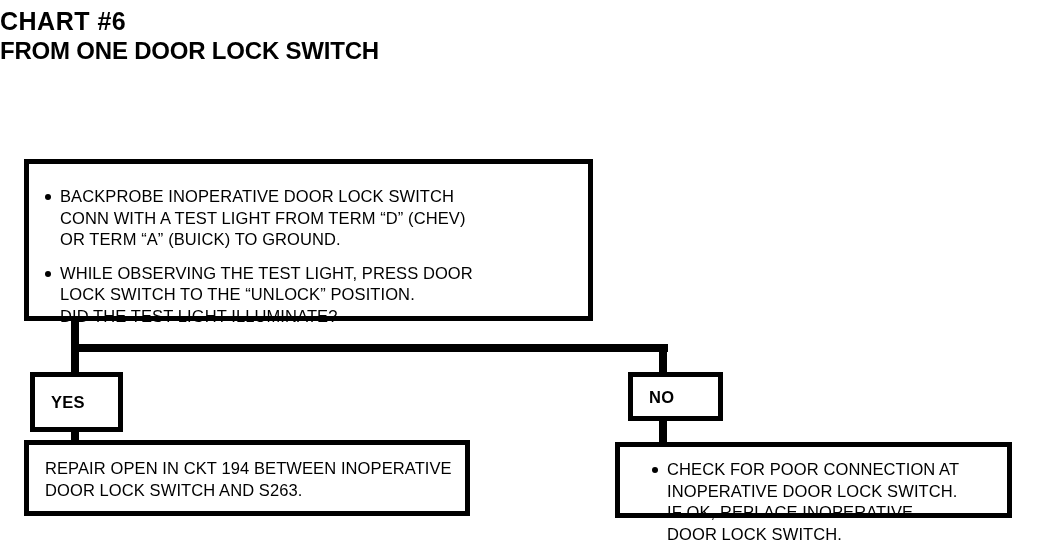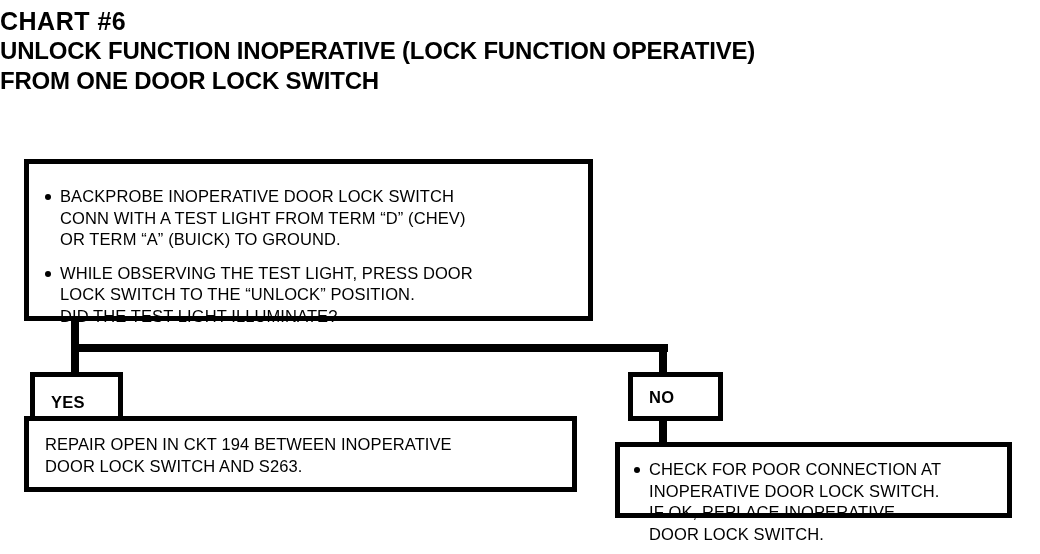--- a/index.html
+++ b/index.html
@@ -113,31 +113,31 @@
     top: 50%;
     transform: translateY(-50%);
     font-size: 16.5px;
     font-weight: bold;
     letter-spacing: 0.3px;
   }
 
   
   #result-left-box {
     left: 24px;
-    top: 416px;
-    width: 553px;
+    top: 440px;
+    width: 446px;
     height: 76px;
     padding: 13px 0 8px 16px;
   }
   #result-right-box {
     left: 615px;
     top: 442px;
     width: 397px;
     height: 76px;
-    padding: 12px 8px 8px 12px;
+    padding: 12px 8px 8px 30px;
   }
 
   
   .conn {
     position: absolute;
     background: #000000;
   }
   
   #conn-stem-question { left: 71px;  top: 318px; width: 8px;  height: 32px; }
   
@@ -149,21 +149,20 @@
   
   #conn-yes-result    { left: 71px;  top: 418px; width: 8px;  height: 26px; }
   
   #conn-no-result     { left: 659px; top: 418px; width: 8px;  height: 28px; }
 </style>
 </head>
 <body>
 
 <div class="title-block">
   <div class="chart-number">CHART #6</div>
-  <div class="title-line">UNLOCK FUNCTION INOPERATIVE (LOCK FUNCTION OPERATIVE)</div>
   <div class="title-line">FROM ONE DOOR LOCK SWITCH</div>
 </div>
 
 <div class="conn" id="conn-stem-question"></div>
 <div class="conn" id="conn-bus"></div>
 <div class="conn" id="conn-drop-yes"></div>
 <div class="conn" id="conn-drop-no"></div>
 <div class="conn" id="conn-yes-result"></div>
 <div class="conn" id="conn-no-result"></div>
 

